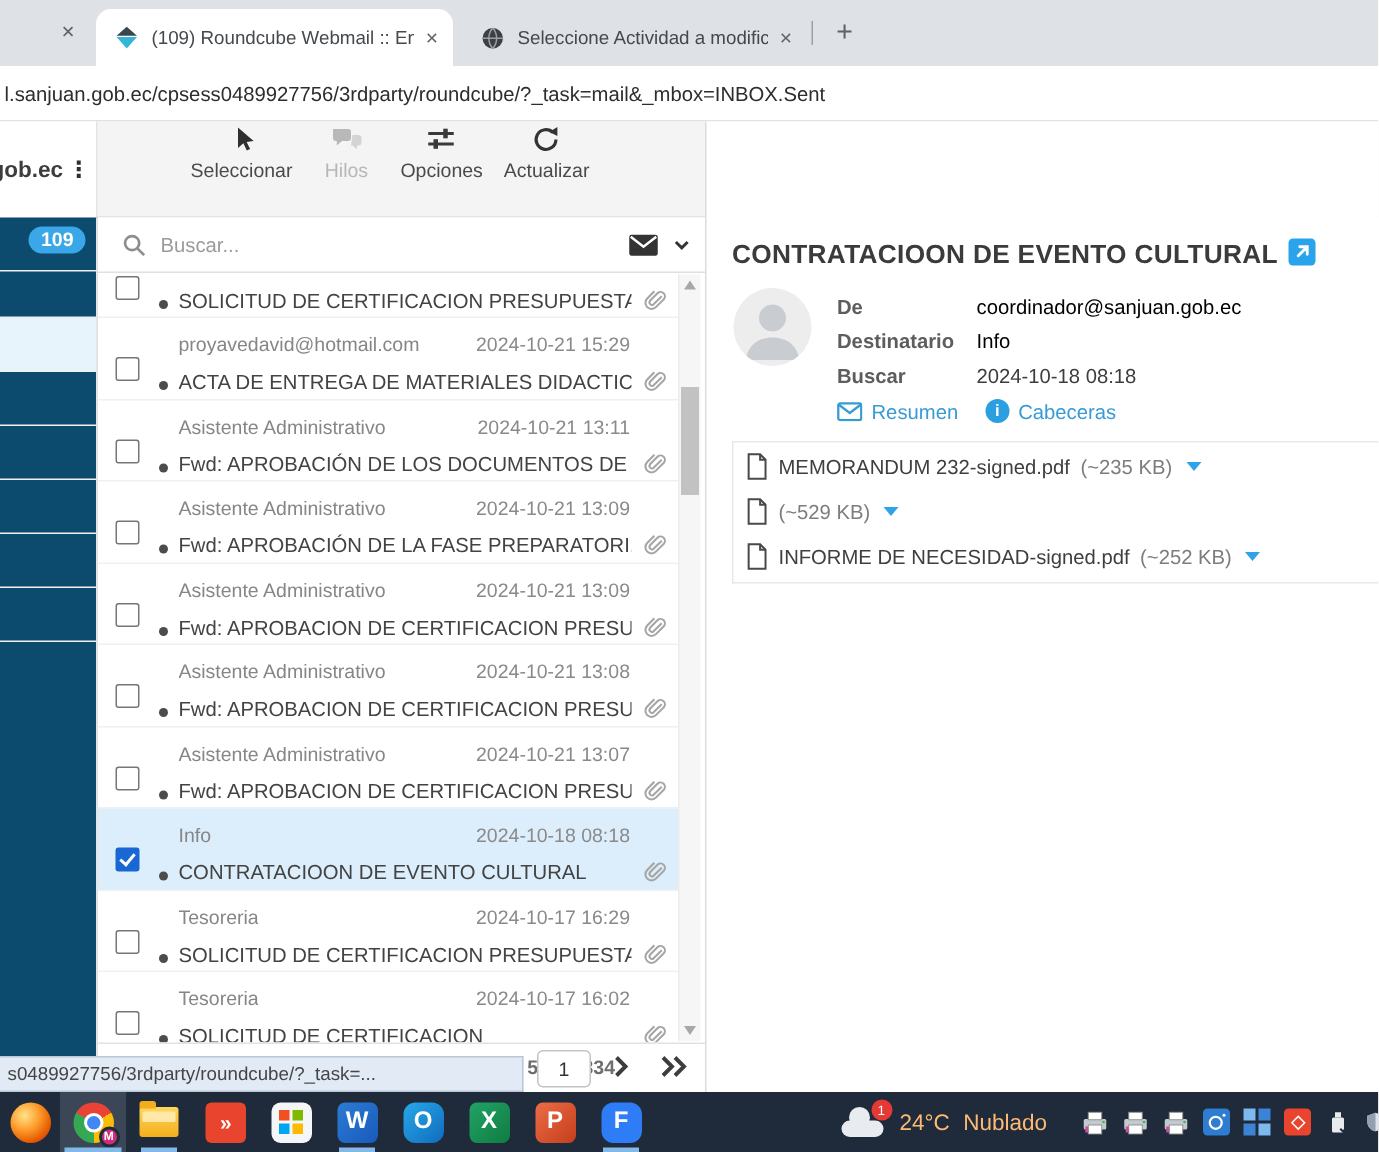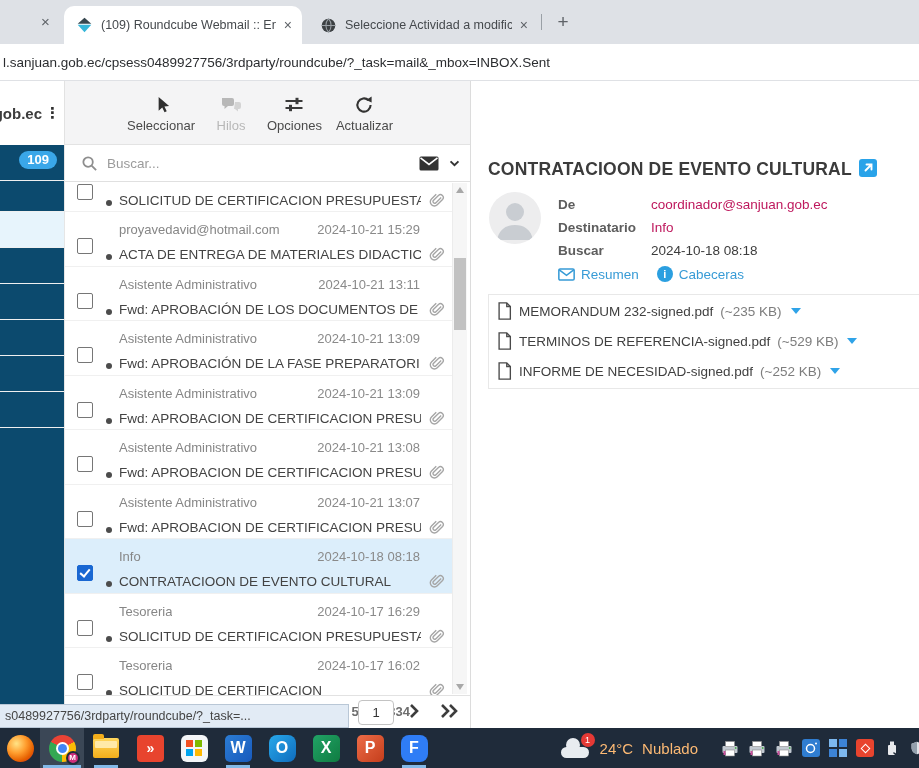--- a/index.html
+++ b/index.html
@@ -20,21 +20,21 @@
   .favicon { width:17px; height:17px; margin-right:8px; flex:0 0 auto; }
   .urlbar { position:absolute; left:0; top:44px; width:919px; height:37px; background:#fff; border-bottom:1px solid #dfe1e5; display:flex; align-items:center; }
   .urltext { font-size:13.5px; color:#2b2d30; padding-left:3px; white-space:nowrap;text-align:center; }
 
   
   .rc-header { position:absolute; left:0; top:81px; width:919px; height:64px; background:#f4f4f5; border-bottom:1px solid #e3e3e3; }
   .logo-cell { position:absolute; left:0; top:0; width:65px; height:64px; background:#fff; border-right:1px solid #e2e2e2;
     display:flex; align-items:center; justify-content:flex-end; padding-right:4px; }
   .logo-txt { font-size:15px; font-weight:bold; color:#3d3d3d; }
   .kebab { font-size:15px; font-weight:bold; color:#2f2f2f; margin-left:3px; letter-spacing:0; }
-  .tb-group { position:absolute; top:0; height:64px; display:flex; align-items:center; justify-content:center; gap:14px; }
+  .tb-group { position:absolute; top:0; height:64px; display:flex; justify-content:center; gap:14px; }
   .tb-list { left:65px; width:390px; }
   .tb-mail { left:545px; width:374px; justify-content:flex-start; gap:12px; overflow:hidden; }
   .tb-btn { display:flex; flex-direction:column; align-items:center; gap:3px; min-width:44px; }
   .tb-btn .lbl { font-size:13px; color:#4a4a4a; white-space:nowrap; }
   .tb-btn.disabled .lbl { color:#b7b7b7; }
   .tb-ico { width:22px; height:22px; display:flex; align-items:flex-end; justify-content:center; }
   .tb-caret { width:0; height:0; border-left:5px solid transparent; border-right:5px solid transparent; border-top:6px solid #4a4a4a; margin:28px 0 0 -4px; }
 
   
   .folders { position:absolute; left:0; top:145px; width:65px; height:583px; background:#0c4a6e; border-right:1px solid #e6e6e6; }
@@ -83,21 +83,21 @@
 
   
   .mailview { position:absolute; left:470px; top:81px; width:449px; height:647px; background:#fff; border-left:1px solid #dcdcdc; }
   .mv-subject { position:absolute; left:17px; top:78px; font-size:17.5px; font-weight:bold; color:#3b3b3b; letter-spacing:.2px; white-space:nowrap; }
   .extlink { display:inline-block; vertical-align:-2px; width:18px; height:18px; background:#29a3e9; border-radius:3px; margin-left:7px; }
   .avatar { position:absolute; left:18px; top:111px; width:52px; height:52px; border-radius:50%; background:#ededee; overflow:hidden; }
   .hdr-tbl { position:absolute; left:87px; top:112px; }
   .hdr-row { display:flex; height:23px; align-items:center; }
   .hdr-lbl { width:93px; font-size:13.5px; font-weight:bold; color:#5d5d5d; }
   .hdr-val { font-size:13.5px; color:#3d3d3d; }
-  .hdr-val.link { color:#be185d; }
+  .hdr-val.link { color:#000000; }
   .mv-actions { position:absolute; left:87px; top:185px; display:flex; align-items:center; gap:18px; }
   .mv-act { display:flex; align-items:center; gap:6px; font-size:13.5px; color:#379bd6; }
   .infoci { width:16px; height:16px; border-radius:50%; background:#2b9fe0; color:#fff; font-size:11px; font-weight:bold;
     display:flex; align-items:center; justify-content:center; }
   .attbox { position:absolute; left:17px; top:213px; width:432px; height:95px; border-top:1px solid #e8e8e8; border-bottom:1px solid #e8e8e8; border-left:1px solid #e8e8e8; }
   .att-row { display:flex; align-items:center; height:28px; margin:2px 16px 0 8px; gap:7px; }
   .att-name { font-size:13.5px; color:#3f3f3f; }
   .att-size { font-size:13.5px; color:#7d7d7d; }
   .att-caret { width:0; height:0; border-left:5px solid transparent; border-right:5px solid transparent; border-top:6px solid #2fa3e8; margin-left:2px; }
 
@@ -482,21 +482,20 @@
       </svg>
       <span class="att-name">MEMORANDUM 232-signed.pdf</span>
       <span class="att-size">(~235 KB)</span>
       <span class="att-caret"></span>
     </div>
         <div class="att-row">
       <svg width="15" height="18" viewBox="0 0 16 20">
         <path d="M2 1h8.5L14.5 5v14H2z" fill="#fff" stroke="#4a4a4a" stroke-width="1.5"></path>
         <path d="M10.5 1v4h4" fill="none" stroke="#4a4a4a" stroke-width="1.5"></path>
       </svg>
-      <span class="att-name">TERMINOS DE REFERENCIA-signed.pdf</span>
       <span class="att-size">(~529 KB)</span>
       <span class="att-caret"></span>
     </div>
         <div class="att-row">
       <svg width="15" height="18" viewBox="0 0 16 20">
         <path d="M2 1h8.5L14.5 5v14H2z" fill="#fff" stroke="#4a4a4a" stroke-width="1.5"></path>
         <path d="M10.5 1v4h4" fill="none" stroke="#4a4a4a" stroke-width="1.5"></path>
       </svg>
       <span class="att-name">INFORME DE NECESIDAD-signed.pdf</span>
       <span class="att-size">(~252 KB)</span>

